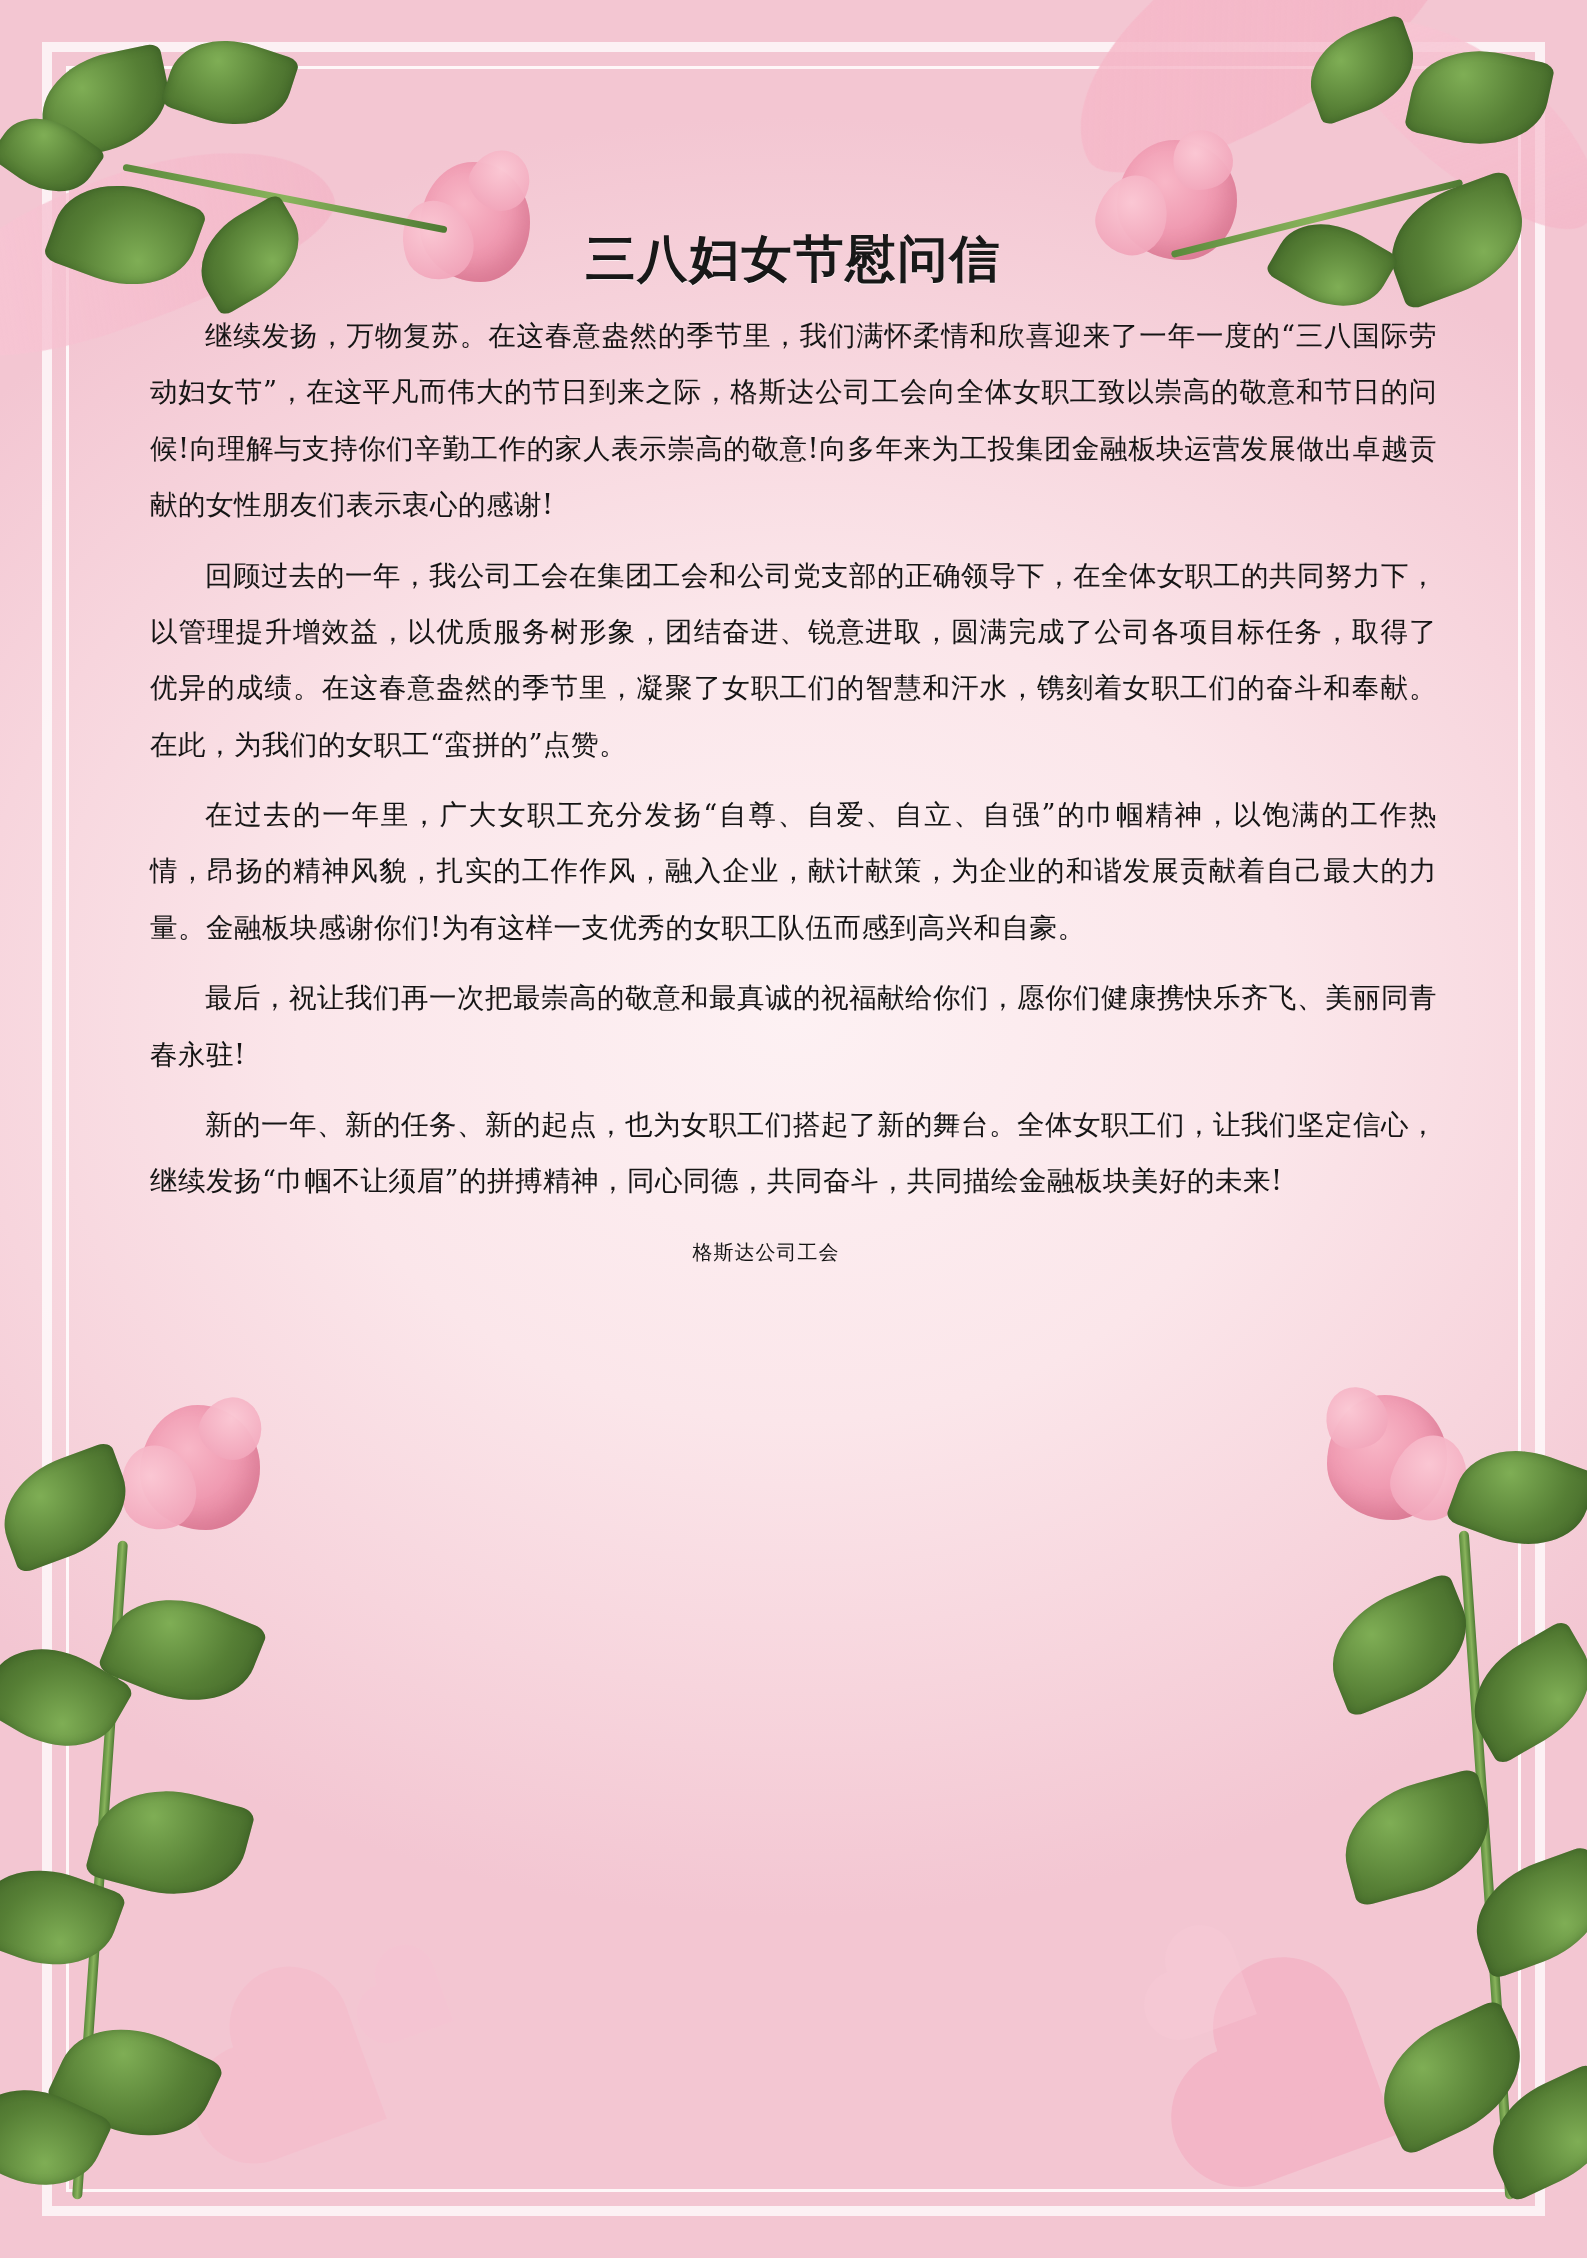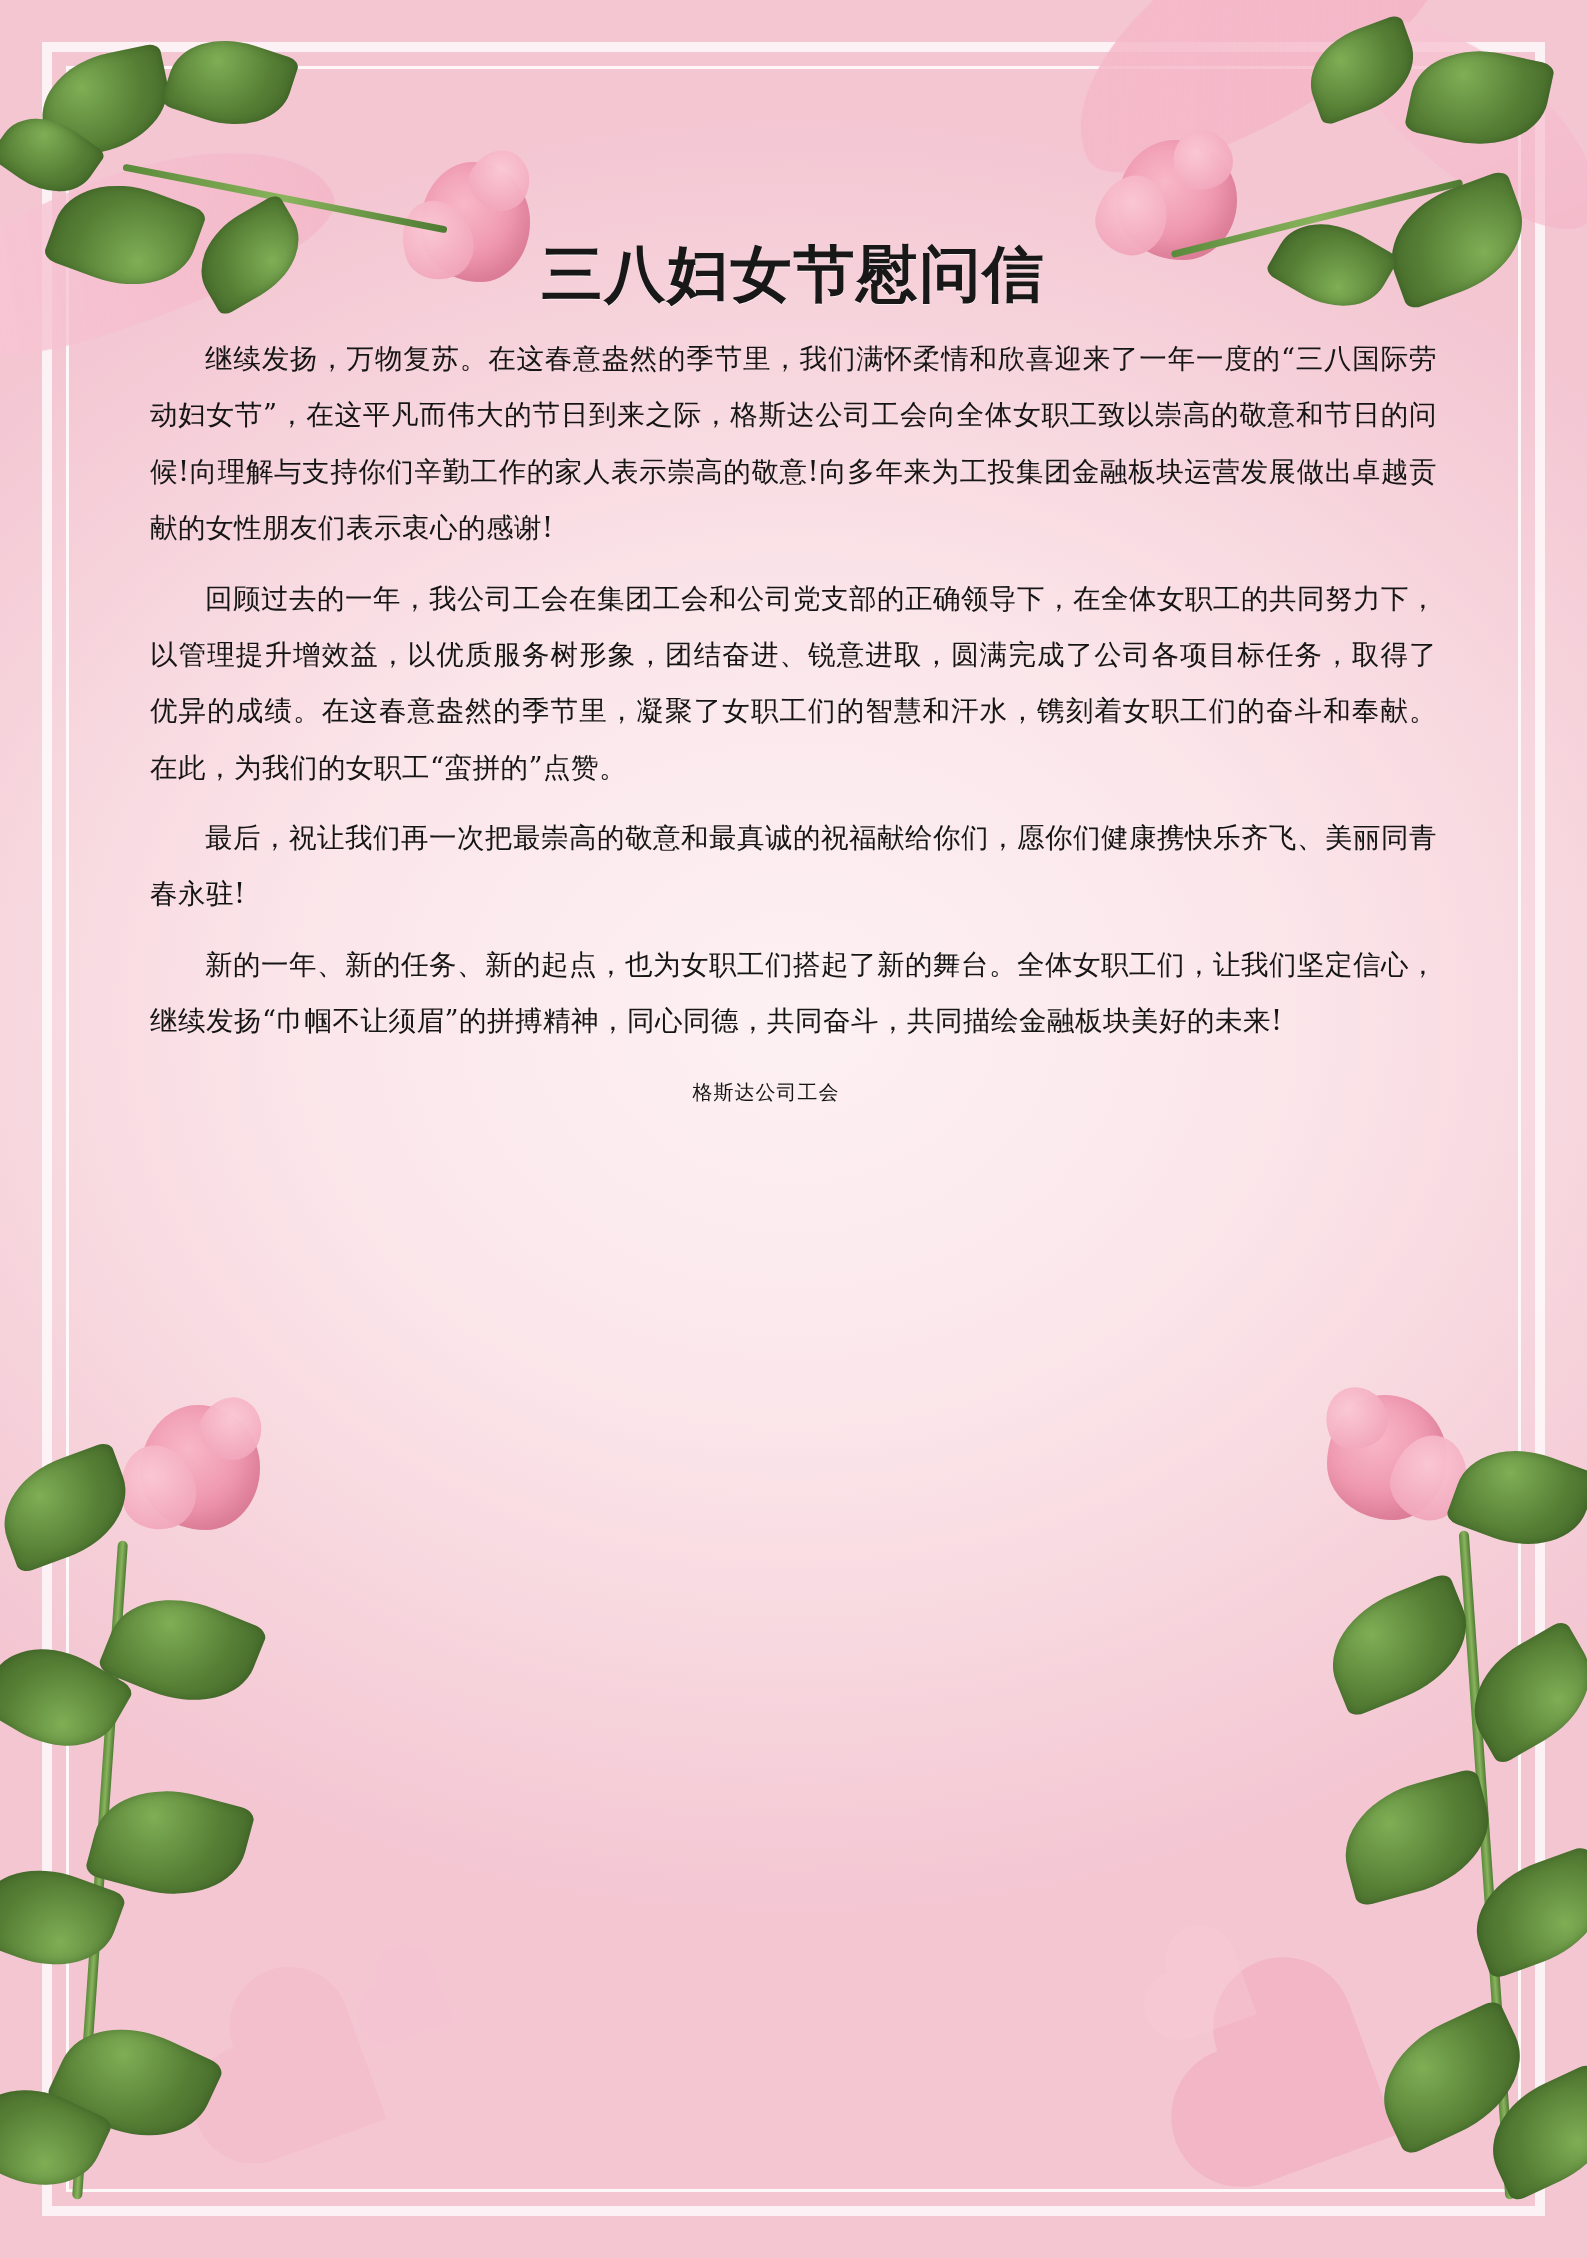--- a/index.html
+++ b/index.html
@@ -128,26 +128,26 @@
   
   .content {
     position: absolute;
     left: 0; top: 0;
     width: 1587px;
     height: 2258px;
     box-sizing: border-box;
     padding: 0 150px;
   }
   .doc-title {
-    margin: 12px;
+    margin: 4px;
     padding-top: 222px;
     text-align: center;
     font-family: "DejaVu Sans", sans-serif;
     font-weight: bold;
-    font-size: 61px;
+    font-size: 50px;
     letter-spacing: 2px;
     color: #181818;
     text-shadow: 0 1px 0 rgba(255,255,255,0.6);
   }
   .salutation {
     margin: 68px 0 0 0;
     font-size: 27px;
     font-weight: bold;
     font-family: "DejaVu Serif", serif;
     color: #141414;
@@ -239,18 +239,19 @@
   <div class="leaf" style="right:-10px; top:1645px; width:130px; height:95px; transform:rotate(150deg);"></div>
   <div class="leaf" style="right:95px; top:1785px; width:150px; height:105px; transform:rotate(-15deg);"></div>
   <div class="leaf" style="right:-20px; top:1865px; width:135px; height:95px; transform:rotate(160deg);"></div>
   <div class="leaf" style="right:60px; top:2025px; width:150px; height:105px; transform:rotate(-25deg);"></div>
   <div class="leaf" style="right:-30px; top:2085px; width:130px; height:95px; transform:rotate(155deg);"></div>
 
   <div class="content">
     <h1 class="doc-title">三八妇女节慰问信</h1>
     <p class="para">继续发扬，万物复苏。在这春意盎然的季节里，我们满怀柔情和欣喜迎来了一年一度的“三八国际劳动妇女节”，在这平凡而伟大的节日到来之际，格斯达公司工会向全体女职工致以崇高的敬意和节日的问候!向理解与支持你们辛勤工作的家人表示崇高的敬意!向多年来为工投集团金融板块运营发展做出卓越贡献的女性朋友们表示衷心的感谢!</p>
     <p class="para">回顾过去的一年，我公司工会在集团工会和公司党支部的正确领导下，在全体女职工的共同努力下，以管理提升增效益，以优质服务树形象，团结奋进、锐意进取，圆满完成了公司各项目标任务，取得了优异的成绩。在这春意盎然的季节里，凝聚了女职工们的智慧和汗水，镌刻着女职工们的奋斗和奉献。在此，为我们的女职工“蛮拼的”点赞。</p>
+    <p class="para">在过去的一年里，广大女职工充分发扬“自尊、自爱、自立、自强”的巾帼精神，以饱满的工作热情，昂扬的精神风貌，扎实的工作作风，融入企业，献计献策，为企业的和谐发展贡献着自己最大的力量。金融板块感谢你们!为有这样一支优秀的女职工队伍而感到高兴和自豪。</p>
     <p class="para">最后，祝让我们再一次把最崇高的敬意和最真诚的祝福献给你们，愿你们健康携快乐齐飞、美丽同青春永驻!</p>
     <p class="para">新的一年、新的任务、新的起点，也为女职工们搭起了新的舞台。全体女职工们，让我们坚定信心，继续发扬“巾帼不让须眉”的拼搏精神，同心同德，共同奋斗，共同描绘金融板块美好的未来!</p>
     <p class="signature">格斯达公司工会</p>
   </div>
 
 </div>
 
 </body></html>

